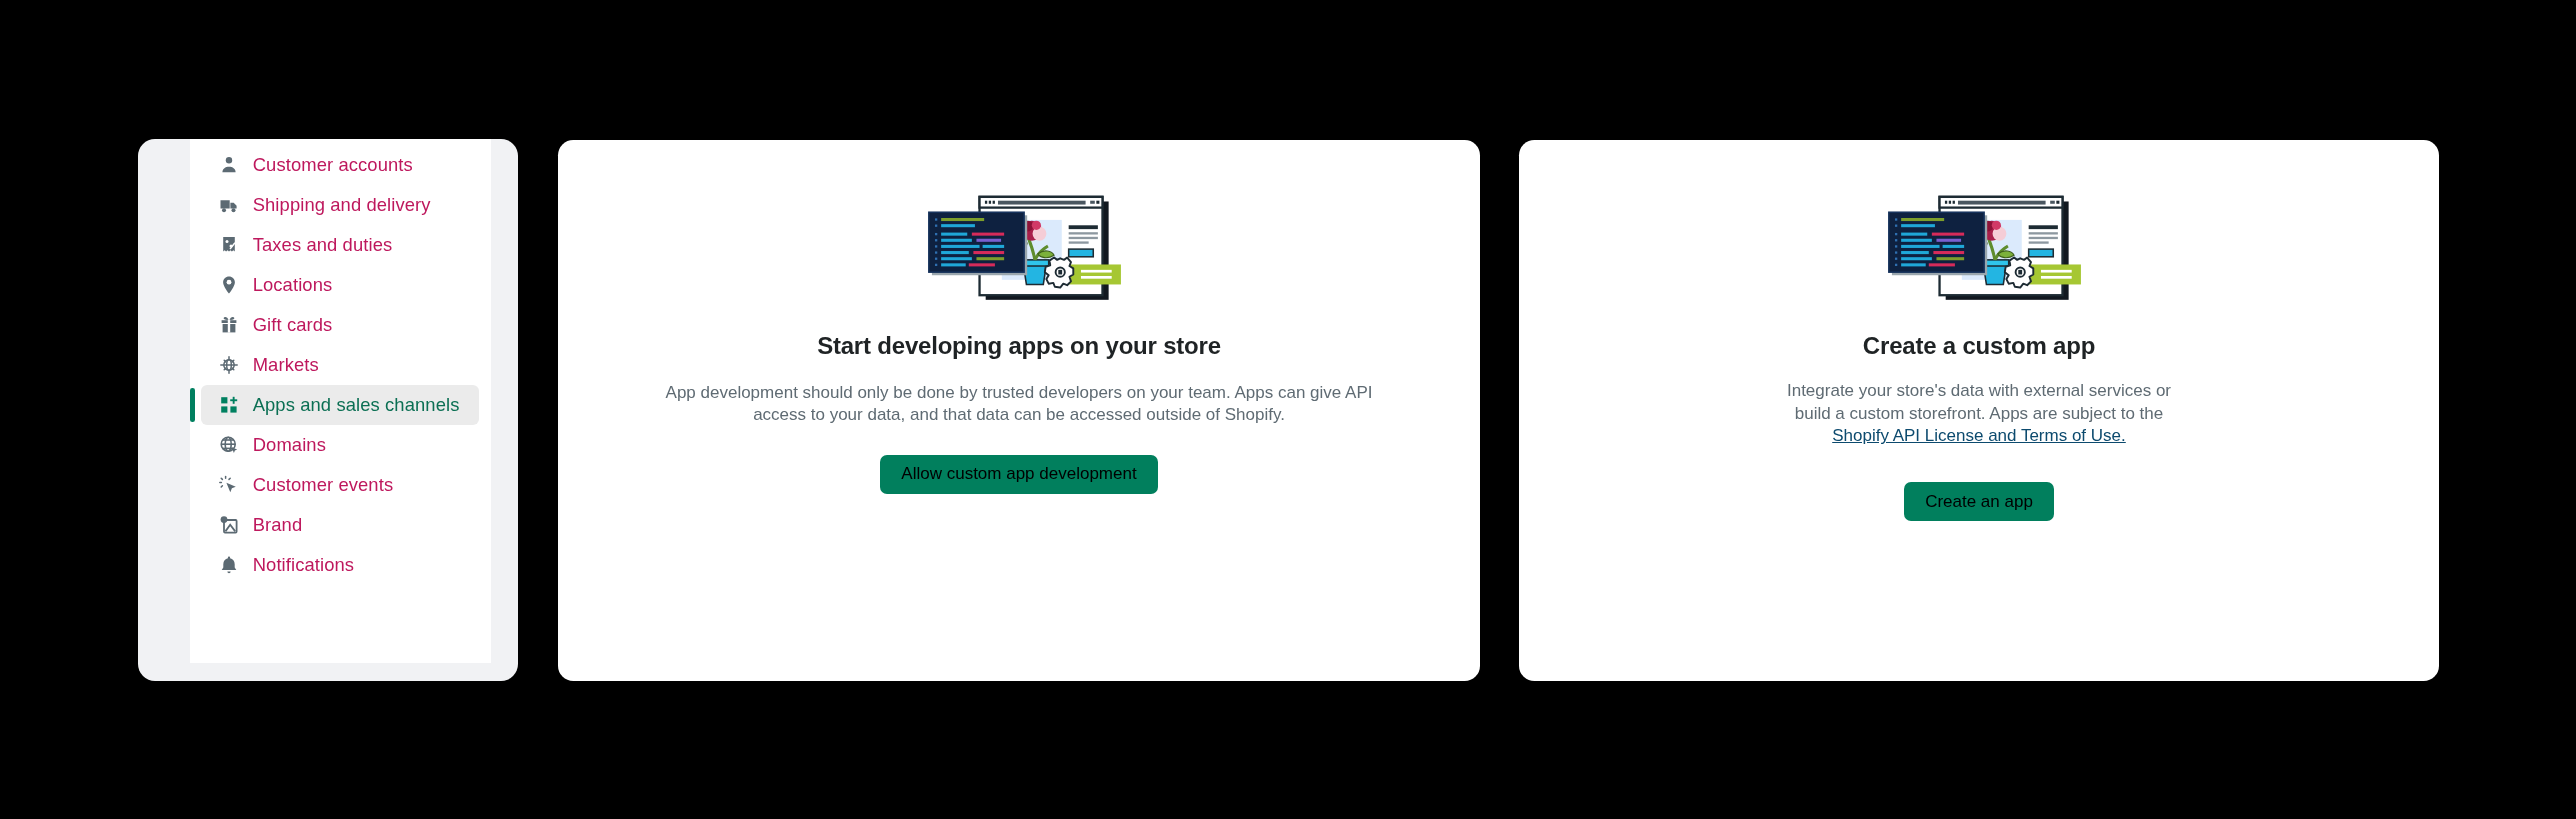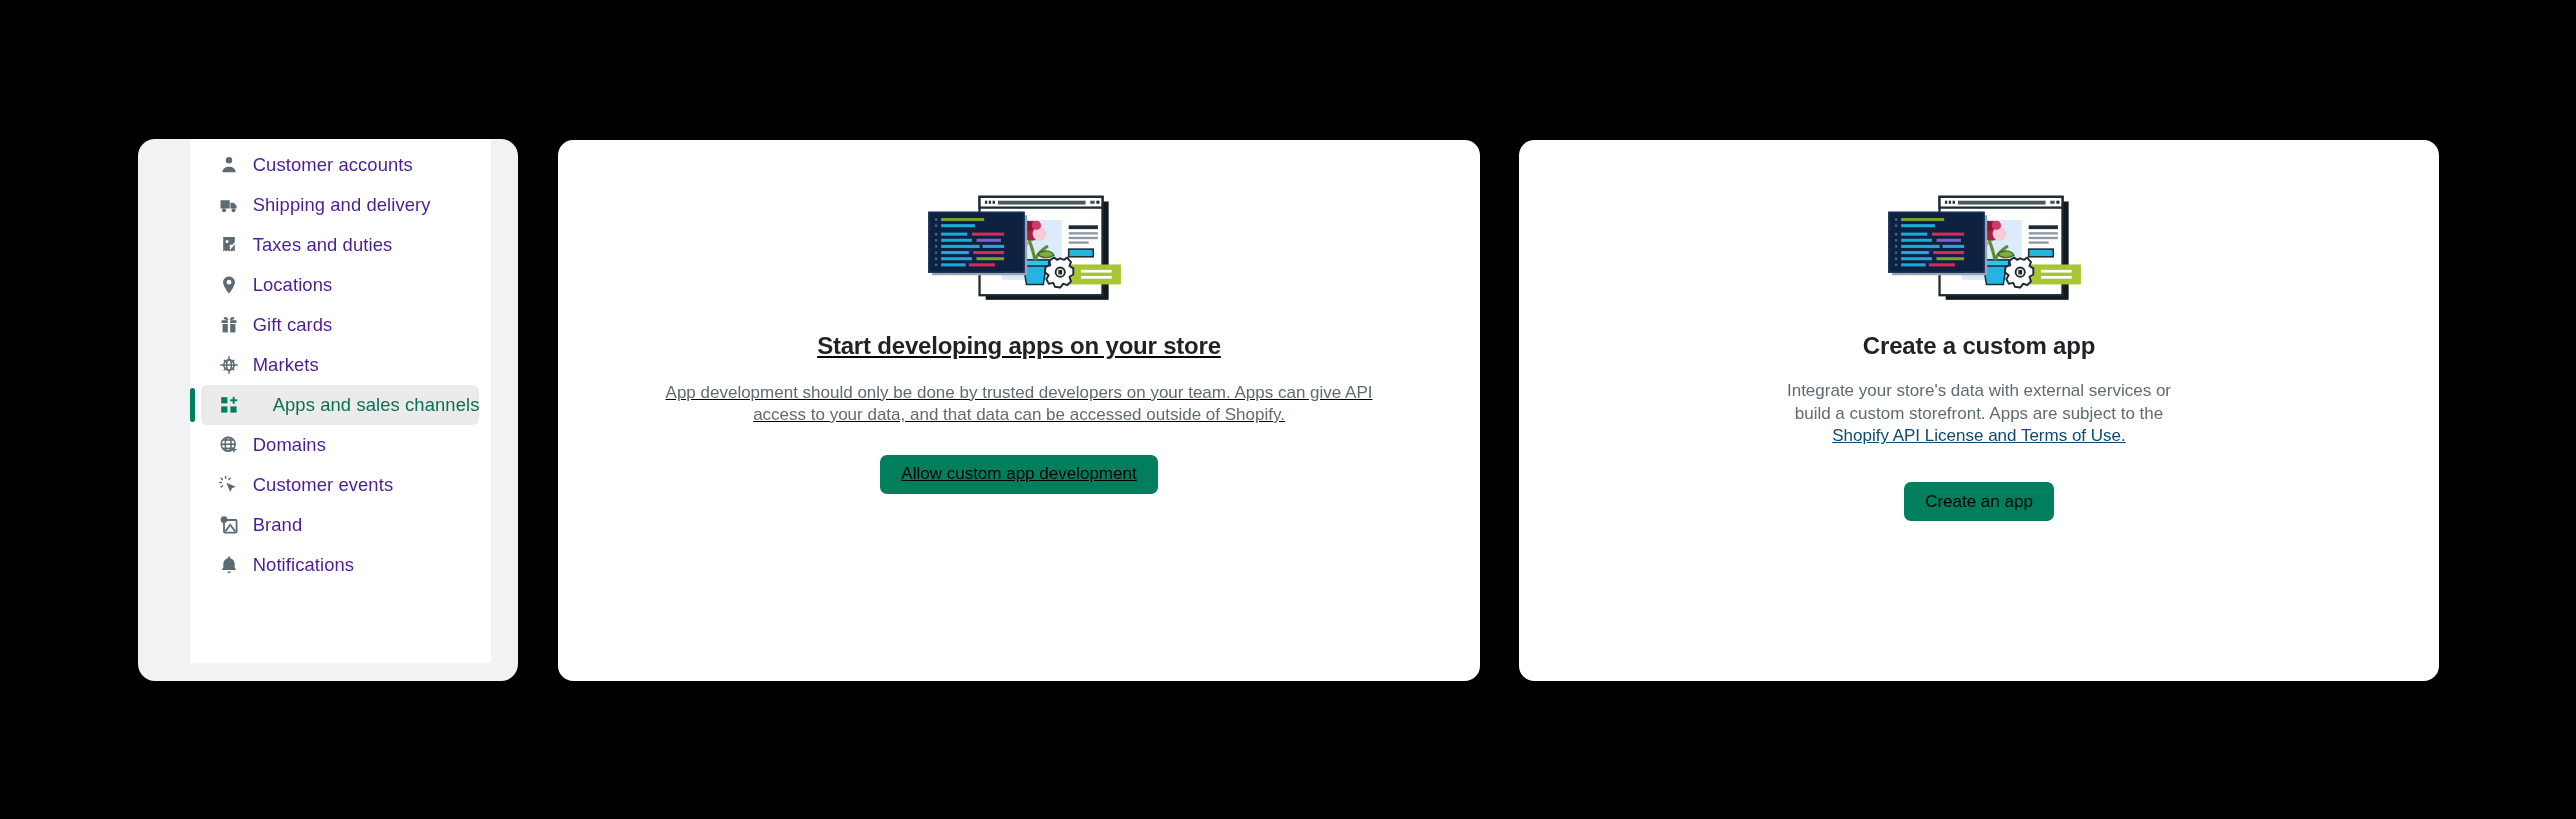--- a/index.html
+++ b/index.html
@@ -27,52 +27,52 @@
   .nav-list { padding-top: 6.1px; }
   .nav-item {
     position: relative;
     display: flex; align-items: center;
     height: 40px;
     margin: 0 12.3px 0 10.7px;
     padding-left: 15.3px;
     border-radius: 6.1px;
     cursor: pointer;
   }
-  .nav-item.selected { background: #ebebeb; gap: 20px; }
+  .nav-item.selected { background: #ebebeb; }
   .nav-item.selected .sel-bar {
     position: absolute; left: -10.7px; top: 3.1px;
     width: 4.6px; height: 34px;
     background: #007f5f; border-radius: 2.3px;
   }
   .nav-icon {
     width: 26px; height: 26px;
     display: flex; align-items: center; justify-content: center;
     flex: 0 0 26px;
     color: #5c6a73;
   }
   .nav-item.selected .nav-icon { color: #008060; }
   .nav-icon svg { width: 20px; height: 20px; display: block; }
   .nav-label {
     margin-left: 10.7px;
     font-size: 18.4px;
-    color: #4c1d95;
+    color: #be185d;
     letter-spacing: 0.1px;
     white-space: nowrap;
   }
   .nav-item.selected .nav-label { color: #0b6f53; }
 
   
   .card {
     position: absolute;
     background: #ffffff;
     border-radius: 15.3px;
     top: 140px; height: 541px;
     overflow: hidden;
   }
-  #card-develop { left: 558px; width: 922px; text-decoration: underline; }
+  #card-develop { left: 558px; width: 922px; }
   #card-create  { left: 1519px; width: 920px; }
 
   .card-inner {
     display: flex; flex-direction: column; align-items: center;
     width: 100%;
   }
 
   .illus-wrap { margin-top: 43px; }
   .illus { display: block; }
 

